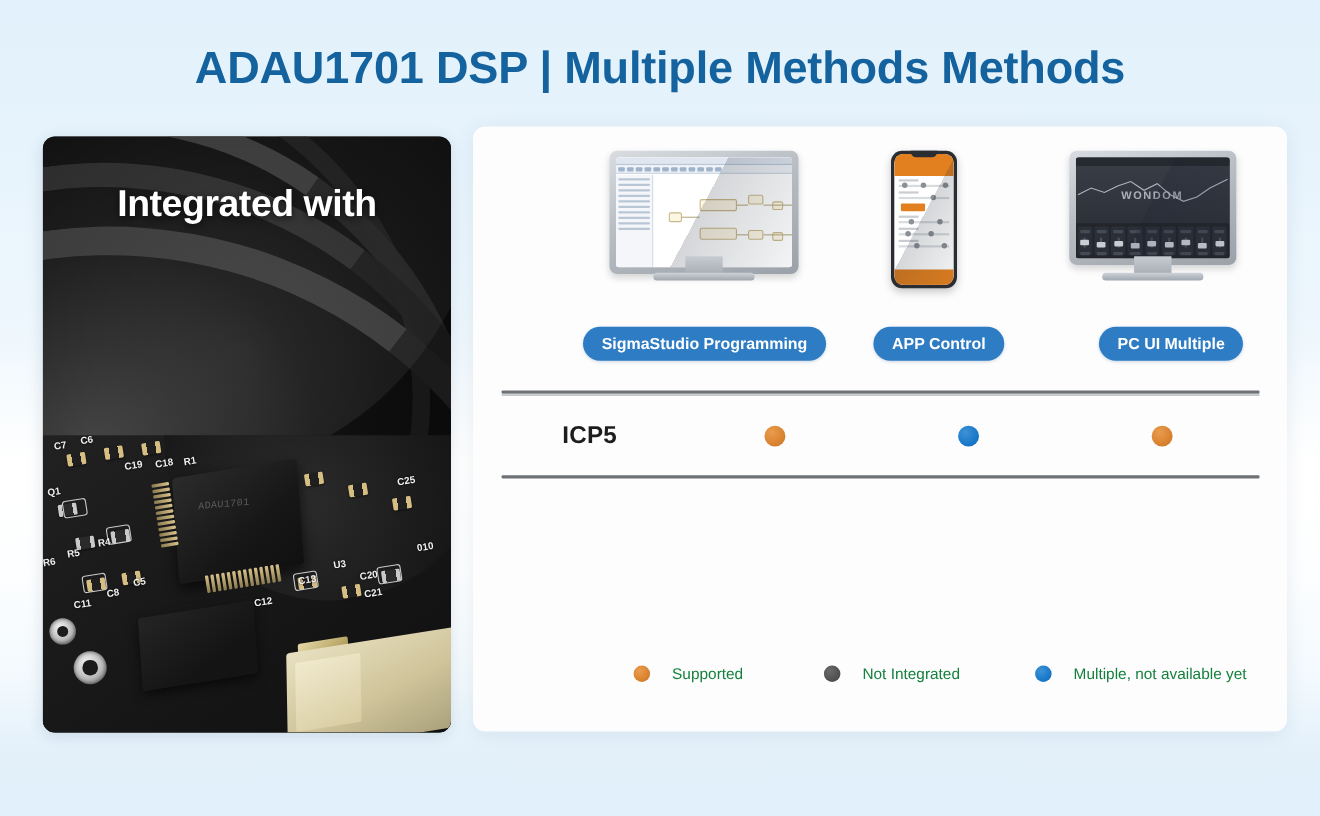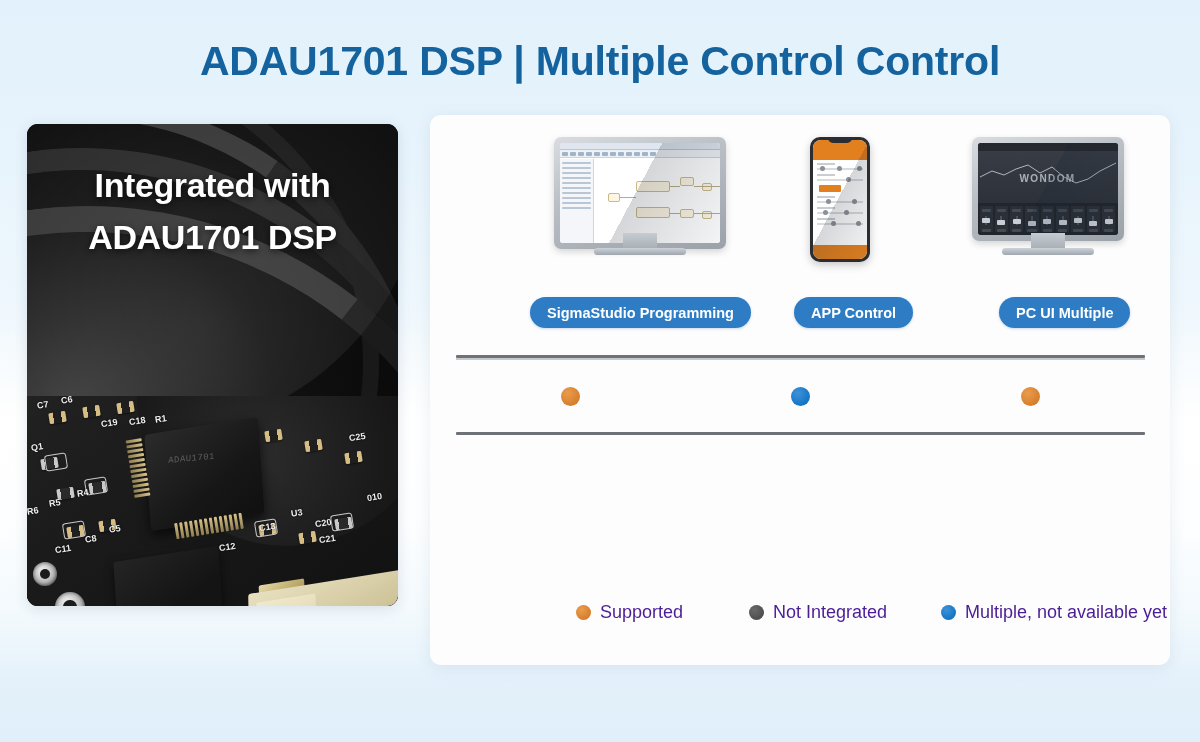--- a/index.html
+++ b/index.html
@@ -39,24 +39,24 @@
     font-size: 41px;
     font-weight: bold;
     letter-spacing: -0.2px;
     color: #15639e;
     white-space: nowrap;
   }
 
   
   #product-card {
     position: absolute;
-    left: 27px;
+    left: 39px;
     top: 124px;
     width: 371px;
-    height: 482px;
+    height: 542px;
     border-radius: 11px;
     overflow: hidden;
     background: #101010;
     box-shadow: 0 3px 14px rgba(40,70,100,0.14);
   }
   .pc-top {
     position: absolute;
     left: 0; top: 0; right: 0;
     height: 300px;
     background:
@@ -478,48 +478,47 @@
     top: 480px;
     width: 689px;
     height: 34px;
     display: flex;
     align-items: center;
   }
   .legend-item {
     position: absolute;
     display: flex;
     align-items: center;
-    gap: 9px;
-    font-size: 18px;
-    color: #4c1d95;
+    gap: 20px;
+    font-size: 14px;
+    color: #15803d;
     white-space: nowrap;
   }
   .lg-1 { left: 120px; }
   .lg-2 { left: 293px; }
   .lg-3 { left: 485px; }
   .legend-item .dot { width: 15px; height: 15px; }
 </style>
 </head>
 <body>
 
 <div id="page">
 
-  <div id="title">ADAU1701 DSP | Multiple Control Control</div>
+  <div id="title">ADAU1701 DSP | Multiple Methods Methods</div>
 
   <div id="product-card">
     <div class="pc-top">
       <div class="arc arc1"></div>
       <div class="arc arc2"></div>
       <div class="arc arc3"></div>
       <div class="arc arc4"></div>
       <div class="arc-gloss"></div>
     </div>
     <div id="pc-heading">
       <div>Integrated with</div>
-      <div>ADAU1701 DSP</div>
     </div>
 
     <div class="pcb">
       <div class="pcb-board"></div>
       <div class="pcb-round"></div>
 
       <div class="chip">
         <span class="chip-mark">ADAU1701</span>
       </div>
       <div class="pins p-bottom">
@@ -807,20 +806,21 @@
     <div id="matrix-table">
       <div class="tbl-rule-top"></div>
 
 
       <div class="tbl-rule-mid"></div>
 
 
       <div class="tbl-rule-mid"></div>
 
       <div class="trow">
+        <div class="tcell-label">ICP5</div>
         <div class="tcell-dot">
             <span class="dot dot-supported"></span>
           </div>
         <div class="tcell-dot">
             <span class="dot dot-pending"></span>
           </div>
         <div class="tcell-dot">
             <span class="dot dot-supported"></span>
           </div>
       </div>

